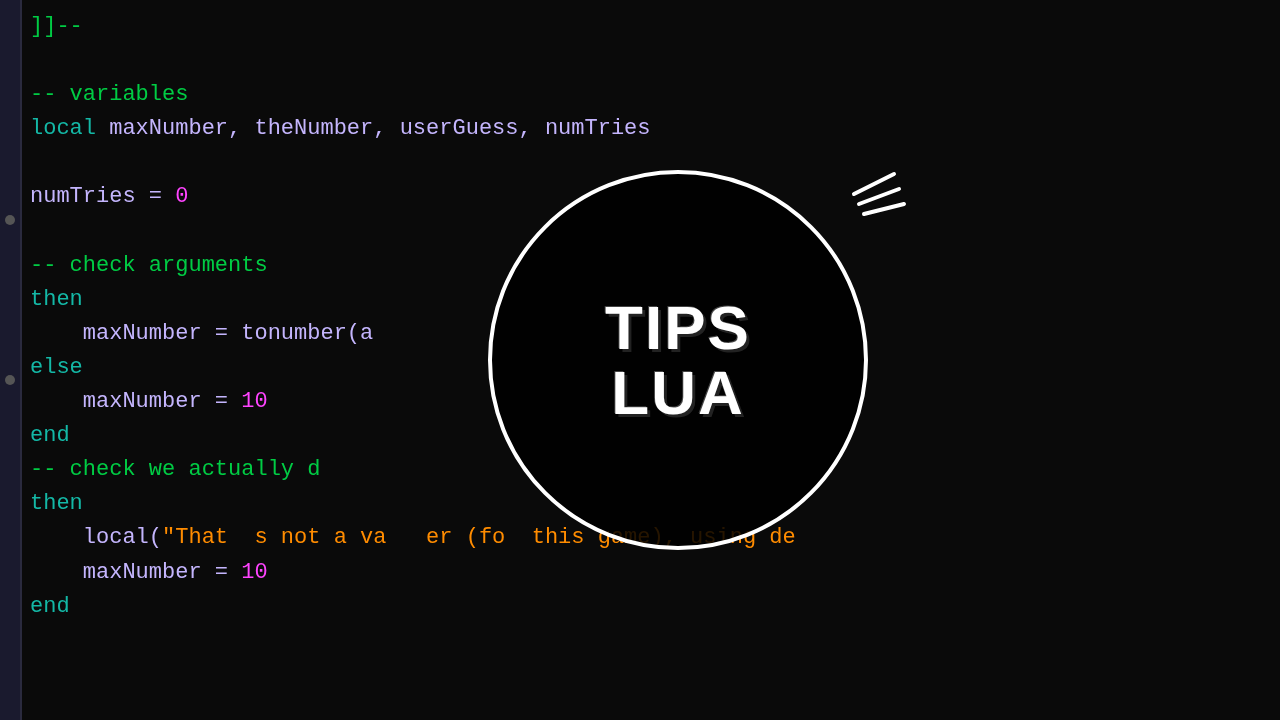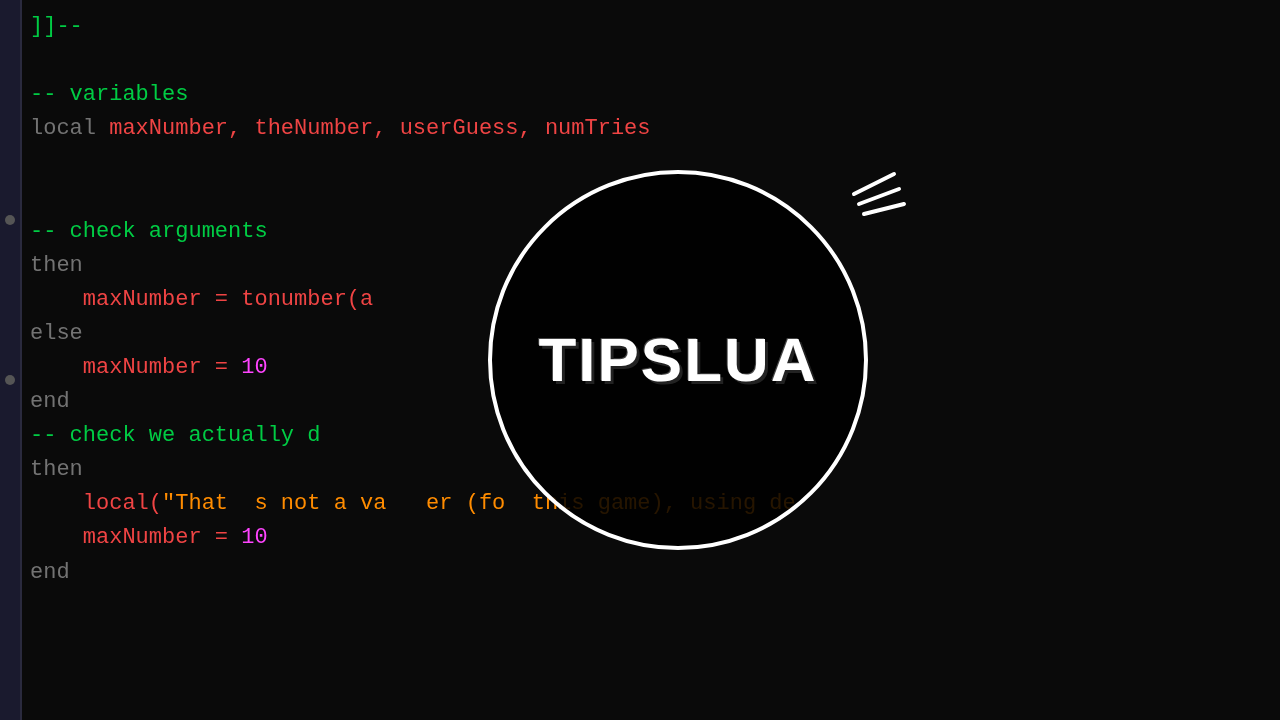--- a/index.html
+++ b/index.html
@@ -21,41 +21,41 @@
       font-size: 22px;
       line-height: 1.55;
       color: #e0e0e0;
     }
 
     .line {
       white-space: pre;
       display: block;
     }
 
-    .kw { color: #737373; }      
+    .kw { color: #14b8a6; }      
     .comment { color: #00cc44; }  
     .string { color: #ff8c00; }   
     .number { color: #ff44ff; }   
-    .plain { color: #ef4444; }
+    .plain { color: #c4b5fd; }
 
     
     .logo-overlay {
       position: absolute;
       top: 50%;
       left: 50%;
       transform: translate(-40%, -50%);
       width: 380px;
       height: 380px;
       border-radius: 50%;
       background: rgba(0,0,0,0.85);
       border: 4px solid #ffffff;
       display: flex;
       align-items: center;
       justify-content: center;
-      flex-direction: row;
+      flex-direction: column;
       z-index: 10;
     }
 
     .logo-text {
       color: #ffffff;
       font-family: Arial Black, Arial, sans-serif;
       font-weight: 900;
       text-align: center;
       line-height: 1.05;
       text-transform: uppercase;
@@ -93,20 +93,21 @@
     <div class="bullet" style="top: 215px;"></div>
     <div class="bullet" style="top: 375px;"></div>
   </div>
 
 <div class="code-area" id="code-area">
 <div class="line"><span class="comment">]]--</span></div>
     <div class="line">&nbsp;</div>
     <div class="line"><span class="comment">-- variables</span></div>
     <div class="line"><span class="kw">local</span><span class="plain"> maxNumber, theNumber, userGuess, numTries</span></div>
     <div class="line">&nbsp;</div>
+    <div class="line"><span class="plain">numTries = </span><span class="number">0</span></div>
     <div class="line">&nbsp;</div>
     <div class="line"><span class="comment">-- check arguments</span></div>
     <div class="line"><span class="kw">then</span></div>
     <div class="line"><span class="plain">    maxNumber = tonumber(a</span></div>
     <div class="line"><span class="kw">else</span></div>
     <div class="line"><span class="plain">    maxNumber = </span><span class="number">10</span></div>
     <div class="line"><span class="kw">end</span></div>
     <div class="line"><span class="comment">-- check we actually d</span></div>
     <div class="line"><span class="kw">then</span></div>
     <div class="line"><span class="plain">    local(</span><span class="string">"That  s not a va   er (fo  this game), using de</span></div>

